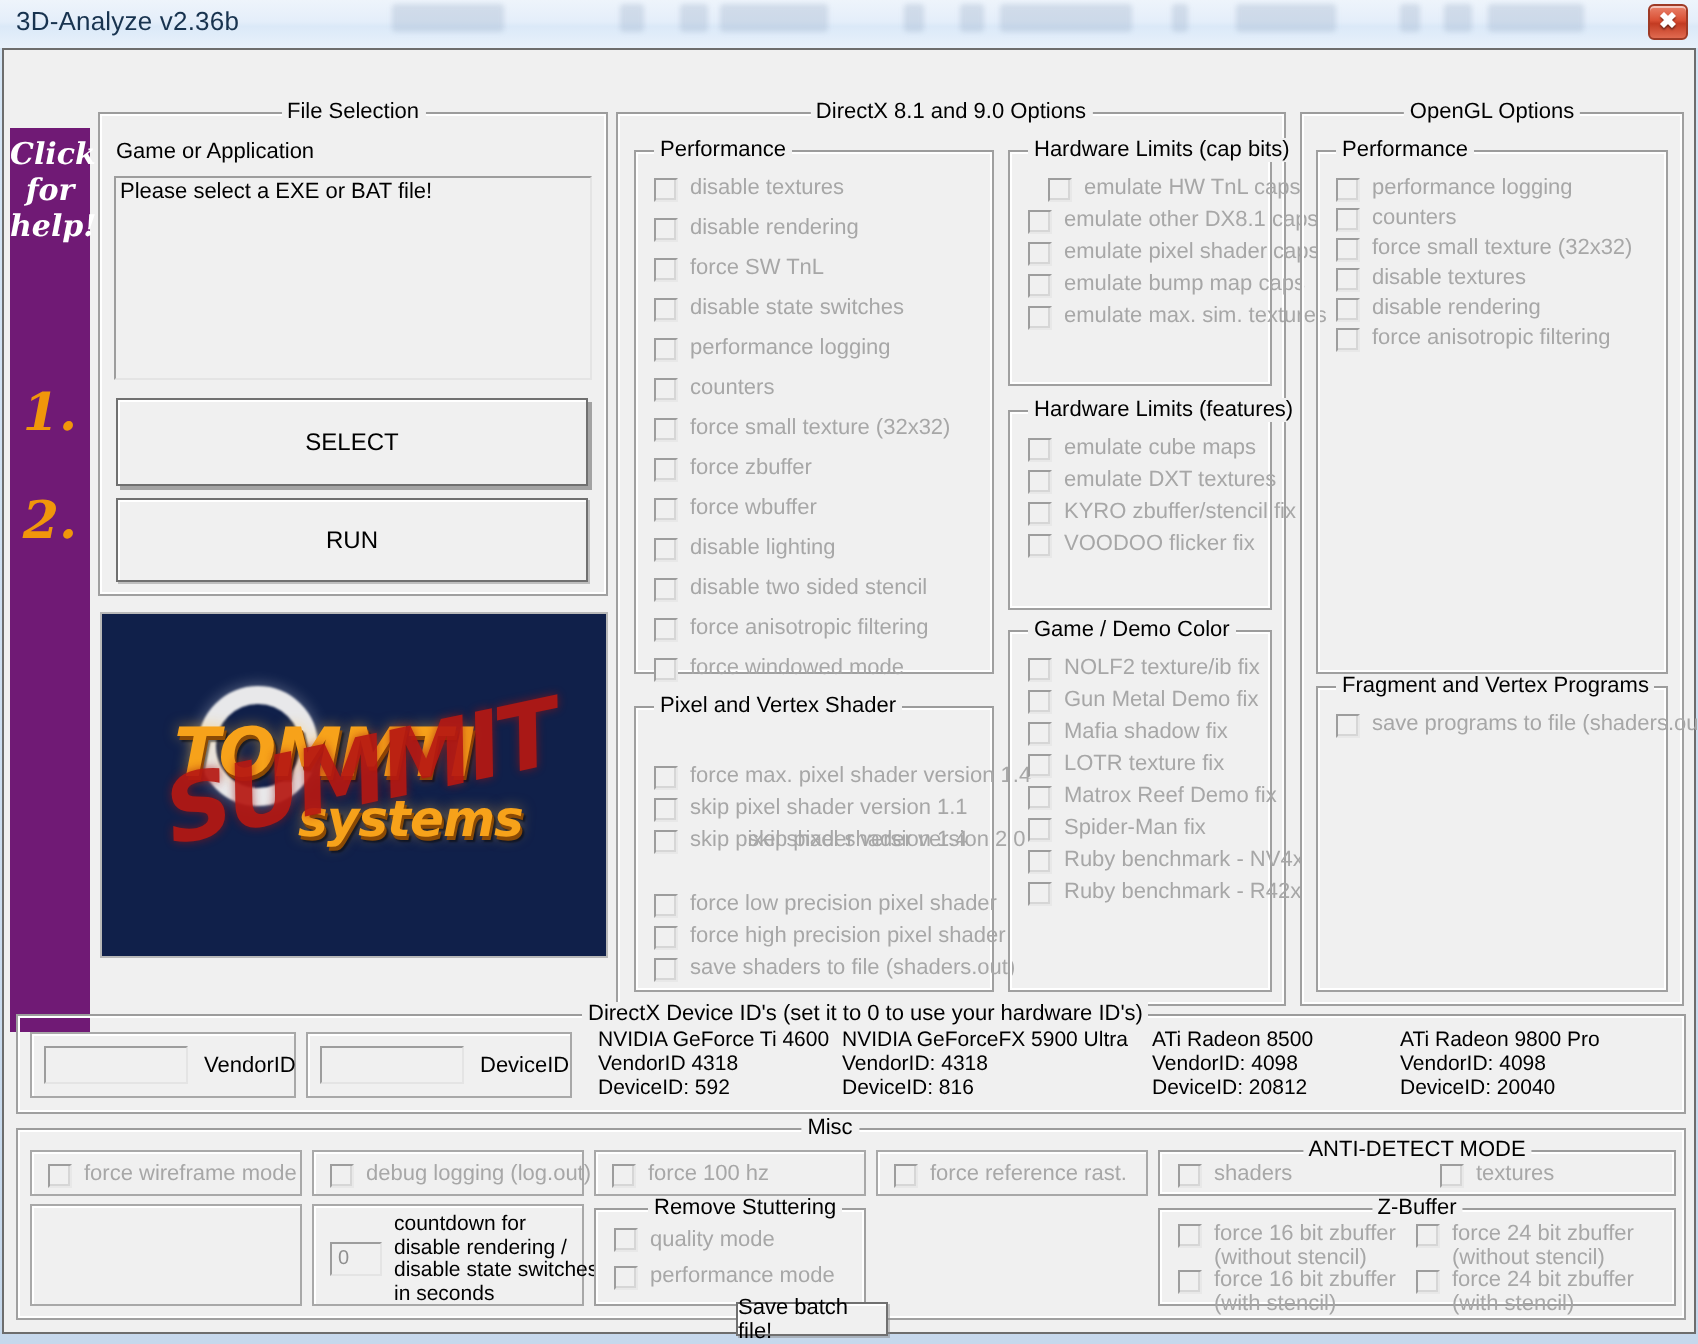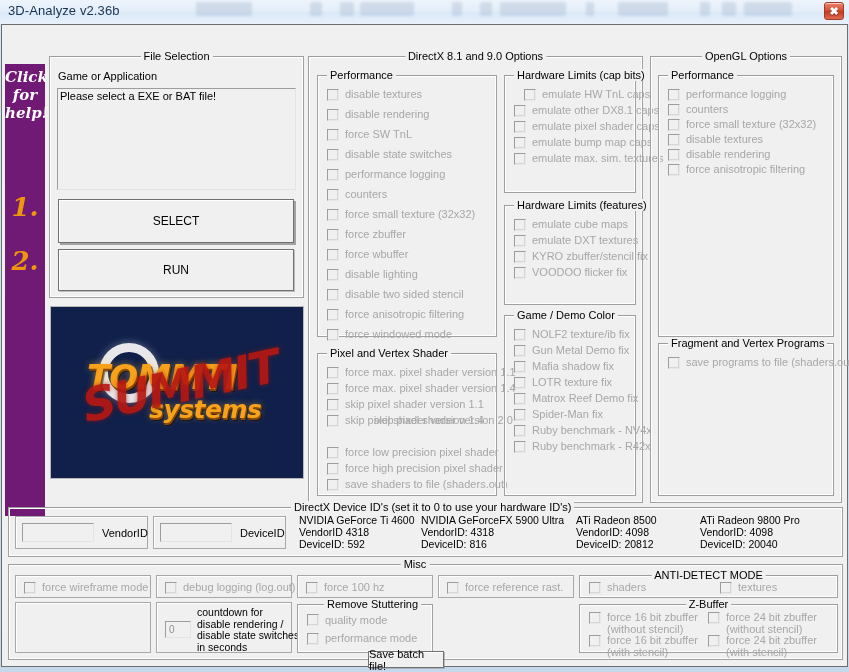--- a/index.html
+++ b/index.html
@@ -323,24 +323,20 @@
               <div class="lbl">force anisotropic filtering</div>
             </div>
         <div class="cb" style="left:9px;top:252px;">
               <div class="box"></div>
               <div class="lbl">force windowed mode</div>
             </div>
       </div>
 
       <div class="gb" id="dx-pvs">
         <div class="gbt">Pixel and Vertex Shader</div>
-        <div class="cb" style="left:9px;top:12px;">
-              <div class="box"></div>
-              <div class="lbl">force max. pixel shader version 1.1</div>
-            </div>
         <div class="cb" style="left:9px;top:28px;">
               <div class="box"></div>
               <div class="lbl">force max. pixel shader version 1.4</div>
             </div>
         <div class="cb" style="left:9px;top:44px;">
               <div class="box"></div>
               <div class="lbl">skip pixel shader version 1.1</div>
             </div>
         <div class="cb" style="left:9px;top:60px;">
               <div class="box"></div>

